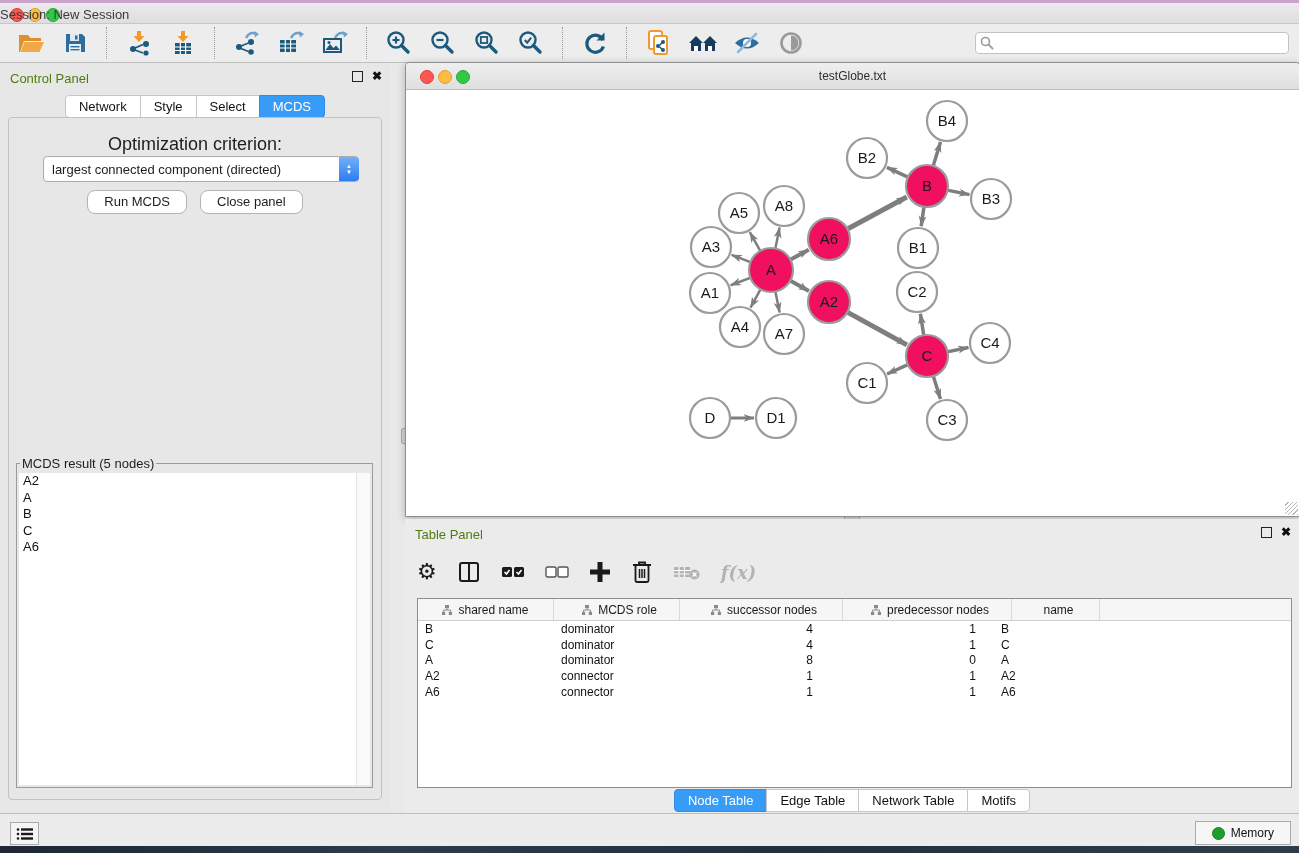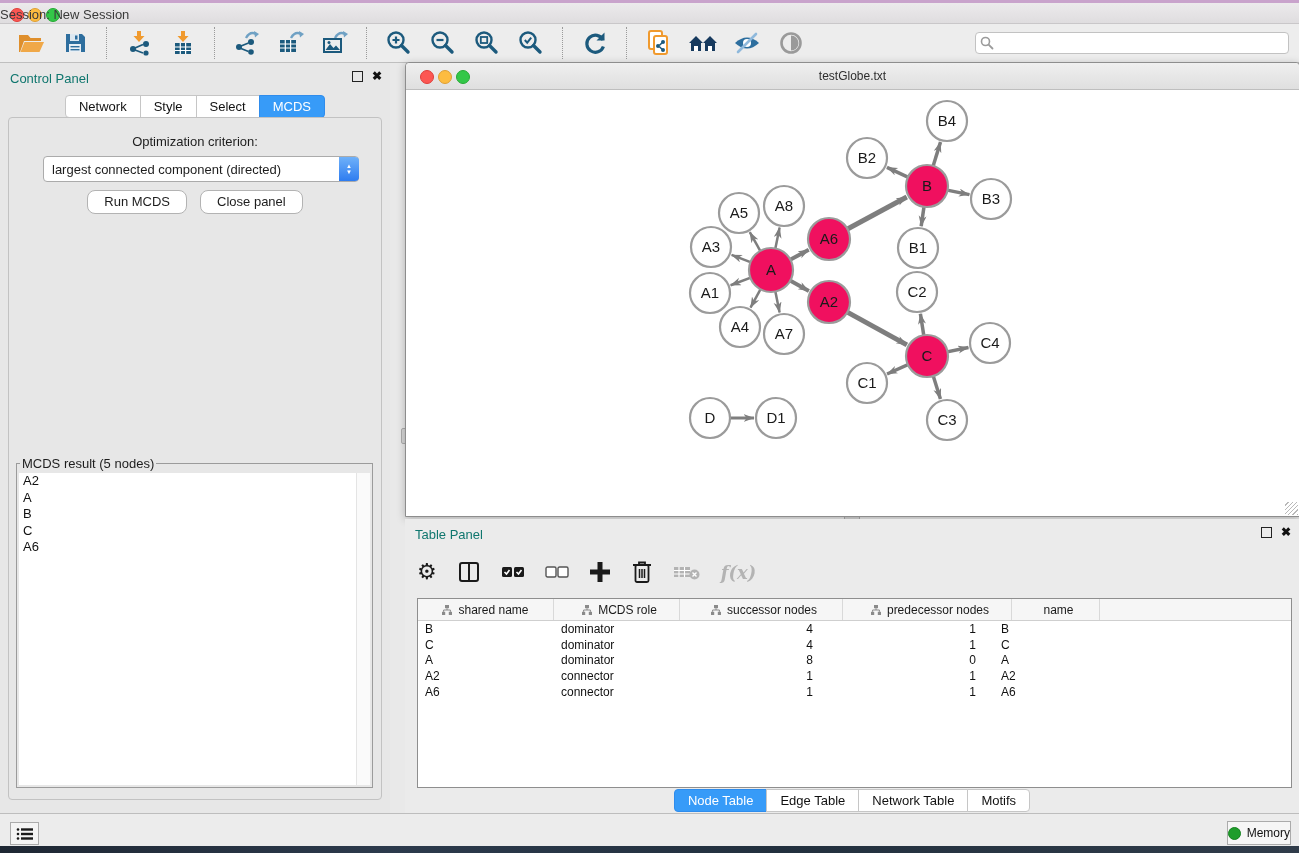--- a/index.html
+++ b/index.html
@@ -23,33 +23,33 @@
   .tb-sep{width:1px;height:32px;border-left:1px dotted #9A9A9A;}
   .tb-icon{width:30px;height:30px;display:flex;align-items:center;justify-content:center;cursor:default;}
   .tb-icon svg{display:block;}
   #search-wrap{margin-left:auto;margin-right:10px;display:flex;align-items:center;}
   #search-box{width:286px;height:20px;border:1px solid #C2C2C2;border-radius:4px;background:#fff;
     font-size:12px;padding:0 4px 0 22px;outline:none;}
   #search-icon{position:relative;width:0;}
   #search-icon svg{position:absolute;left:5px;top:-7px;}
   
   #control-panel{position:absolute;left:0;top:63px;width:390px;height:750px;background:#E7E7E7;}
-  .panel-head{position:absolute;left:10px;top:8px;font-size:13px;color:#0f766e;}
+  .panel-head{position:absolute;left:10px;top:8px;font-size:13px;color:#4d7c0f;}
   .panel-btns{position:absolute;right:8px;top:7px;display:flex;gap:9px;align-items:center;}
   .float-btn{width:9px;height:9px;border:1.6px solid #222;display:inline-block;}
   .close-btn{font-size:12px;font-weight:bold;color:#111;line-height:12px;}
   #cp-tabs{position:absolute;left:0;right:0;top:32px;display:flex;justify-content:center;}
   .seg-tab{font-size:13px;color:#111;background:#fff;border:1px solid #C6C6C6;margin-left:-1px;
     padding:3px 13px;line-height:15px;}
   .seg-tab:first-child{border-radius:4px 0 0 4px;margin-left:0;}
   .seg-tab:last-child{border-radius:0 4px 4px 0;}
   .seg-tab.active{background:#379BF8;border-color:#2F8CEC;color:#fff;}
   #cp-inner{position:absolute;left:8px;top:54px;width:372px;height:681px;background:#E7E7E7;
     border:1px solid #C2C2C2;border-radius:4px;}
-  #opt-label{position:absolute;left:0;right:0;top:16px;text-align:center;font-size:13px;color:#1D1D1D;}
+  #opt-label{position:absolute;left:0;right:0;top:16px;text-align:center;font-size:18px;color:#1D1D1D;}
   #opt-select{position:absolute;left:34px;top:38px;width:314px;height:24px;background:#fff;
     border:1px solid #ABABAB;border-radius:4px;display:flex;align-items:center;}
   #opt-select .sel-text{flex:1;font-size:13px;color:#1D1D1D;padding-left:8px;white-space:nowrap;}
   #opt-select .stepper{width:20px;height:24px;margin-right:-1px;border-radius:0 4px 4px 0;
     background:linear-gradient(#6FB1F9,#2E7CF0);display:flex;flex-direction:column;
     align-items:center;justify-content:center;color:#fff;font-size:6px;line-height:6px;}
   #cp-buttons{position:absolute;left:0;right:0;top:72px;display:flex;justify-content:center;gap:13px;}
   .cp-btn{background:#fff;border:1px solid #B3B3B3;border-radius:8px;font-size:13px;color:#1D1D1D;
     padding:3px 16px;line-height:16px;}
   #result-fieldset{position:absolute;left:7px;top:338px;width:355px;height:330px;
@@ -88,21 +88,21 @@
   .nt-row{display:flex;height:15.8px;align-items:center;}
   .nt-cell{font-size:12px;color:#111;box-sizing:border-box;white-space:nowrap;overflow:hidden;}
   .nt-cell.left{text-align:left;padding-left:7px;}
   .nt-cell.right{text-align:right;padding-right:18px;}
   #tp-tabs{position:absolute;left:0;right:0;top:270px;display:flex;justify-content:center;}
   
   #statusbar{position:absolute;left:0;top:813px;width:1299px;height:33px;background:#ECECEC;border-top:1px solid #BDBDBD;}
   #list-btn{position:absolute;left:10px;top:8px;width:27px;height:21px;background:#F4F4F4;
     border:1px solid #ABABAB;display:flex;align-items:center;justify-content:center;}
   #memory-btn{position:absolute;right:8px;top:7px;height:22px;background:#F6F6F6;border:1px solid #ABABAB;
-    display:flex;align-items:center;gap:6px;padding:0 0;font-size:12px;color:#111;}
+    display:flex;align-items:center;gap:6px;padding:0 16px;font-size:12px;color:#111;}
   .mem-dot{width:11px;height:11px;border-radius:50%;background:#1F9D2C;border:1px solid #15831F;}
 </style>
 </head>
 <body>
 
 <div id="wall-top"></div>
 
 <div id="titlebar">
   <span class="tl t-red"></span>
   <span class="tl t-yellow"></span>

